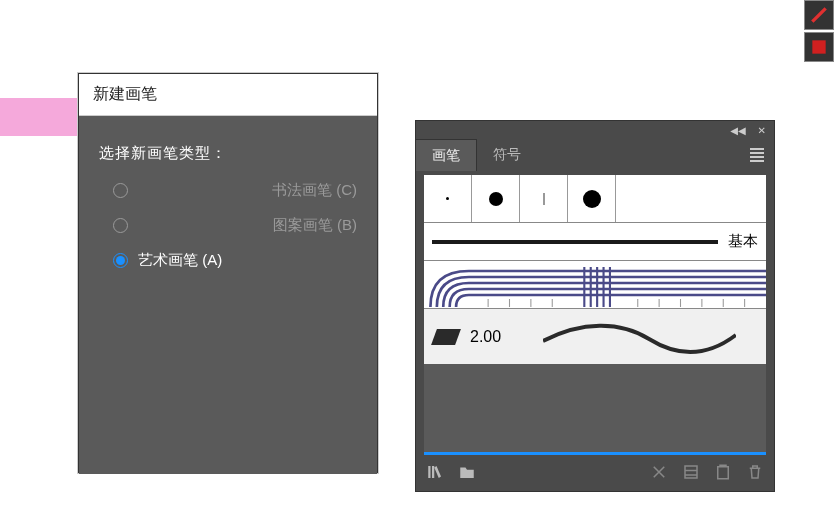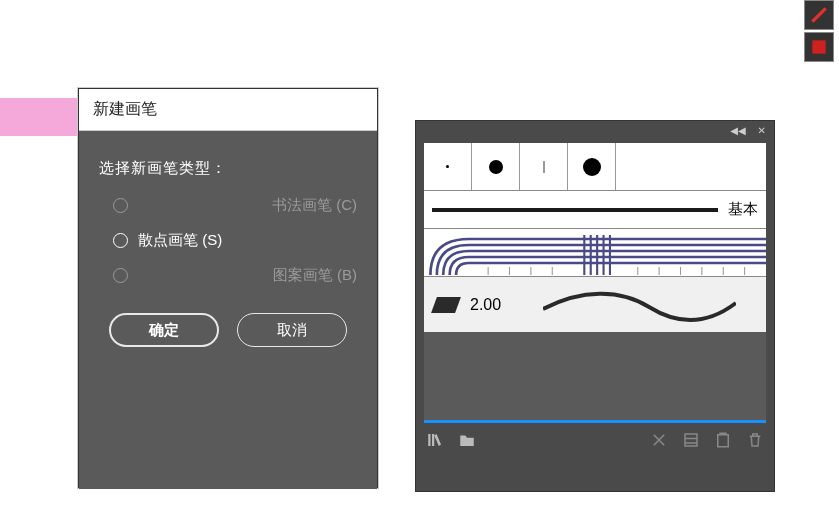--- a/index.html
+++ b/index.html
@@ -26,21 +26,21 @@
   width: 30px; height: 30px;
   border: 1px solid #888;
   background: #333;
   display: flex; align-items:center; justify-content:center;
 }
 .tool-strip .sq svg { width: 20px; height: 20px; }
 .tool-strip .sq2 { margin-top:2px; }
 
 .dialog {
   position: absolute;
-  left: 78px; top: 88px;
+  left: 78px; top: 73px;
   width: 300px; height: 400px;
   border: 1px solid #333;
   background: #fff;
   box-shadow: 0 0 0 1px #ccc;
 }
 .dialog-title {
   height: 42px;
   padding: 10px 14px;
   font-size: 16px;
   color: #222;
@@ -219,40 +219,48 @@
 
 <div class="dialog">
   <div class="dialog-title">新建画笔</div>
   <div class="dialog-body">
     <div class="prompt">选择新画笔类型：</div>
 
     <div class="radio-row disabled">
       <span class="radio-outer"></span>
       <span>书法画笔 (C)</span>
     </div>
-    <div class="radio-row">
-      <span class="radio-outer"></span>
-      <span>散点画笔 (S)</span>
-    </div>
     <div class="radio-row disabled">
       <span class="radio-outer"></span>
       <span>图案画笔 (B)</span>
     </div>
-
-    <div class="dlg-buttons">
-      <button class="dlg-btn primary">确定</button>
-      <button class="dlg-btn">取消</button>
-    </div>
+    <div class="radio-row selected">
+      <span class="radio-outer">
+          <span class="radio-inner"></span>
+        </span>
+      <span>艺术画笔 (A)</span>
+    </div>
+
   </div>
 </div>
 
 <div class="panel">
   <div class="panel-header">
     <span>◀◀</span>
     <span>✕</span>
+  </div>
+  <div class="panel-tabs">
+    <div class="panel-tab active">画笔</div>
+    <div class="panel-tab">符号</div>
+    <div class="panel-menu">
+      <div></div>
+        <div></div>
+        <div></div>
+        <div></div>
+    </div>
   </div>
   <div class="panel-body">
     <div class="brush-swatches">
       <div class="swatch">
           <div class="dot d1"></div>
         </div>
       <div class="swatch">
           <div class="dot d2"></div>
         </div>
       <div class="swatch">

